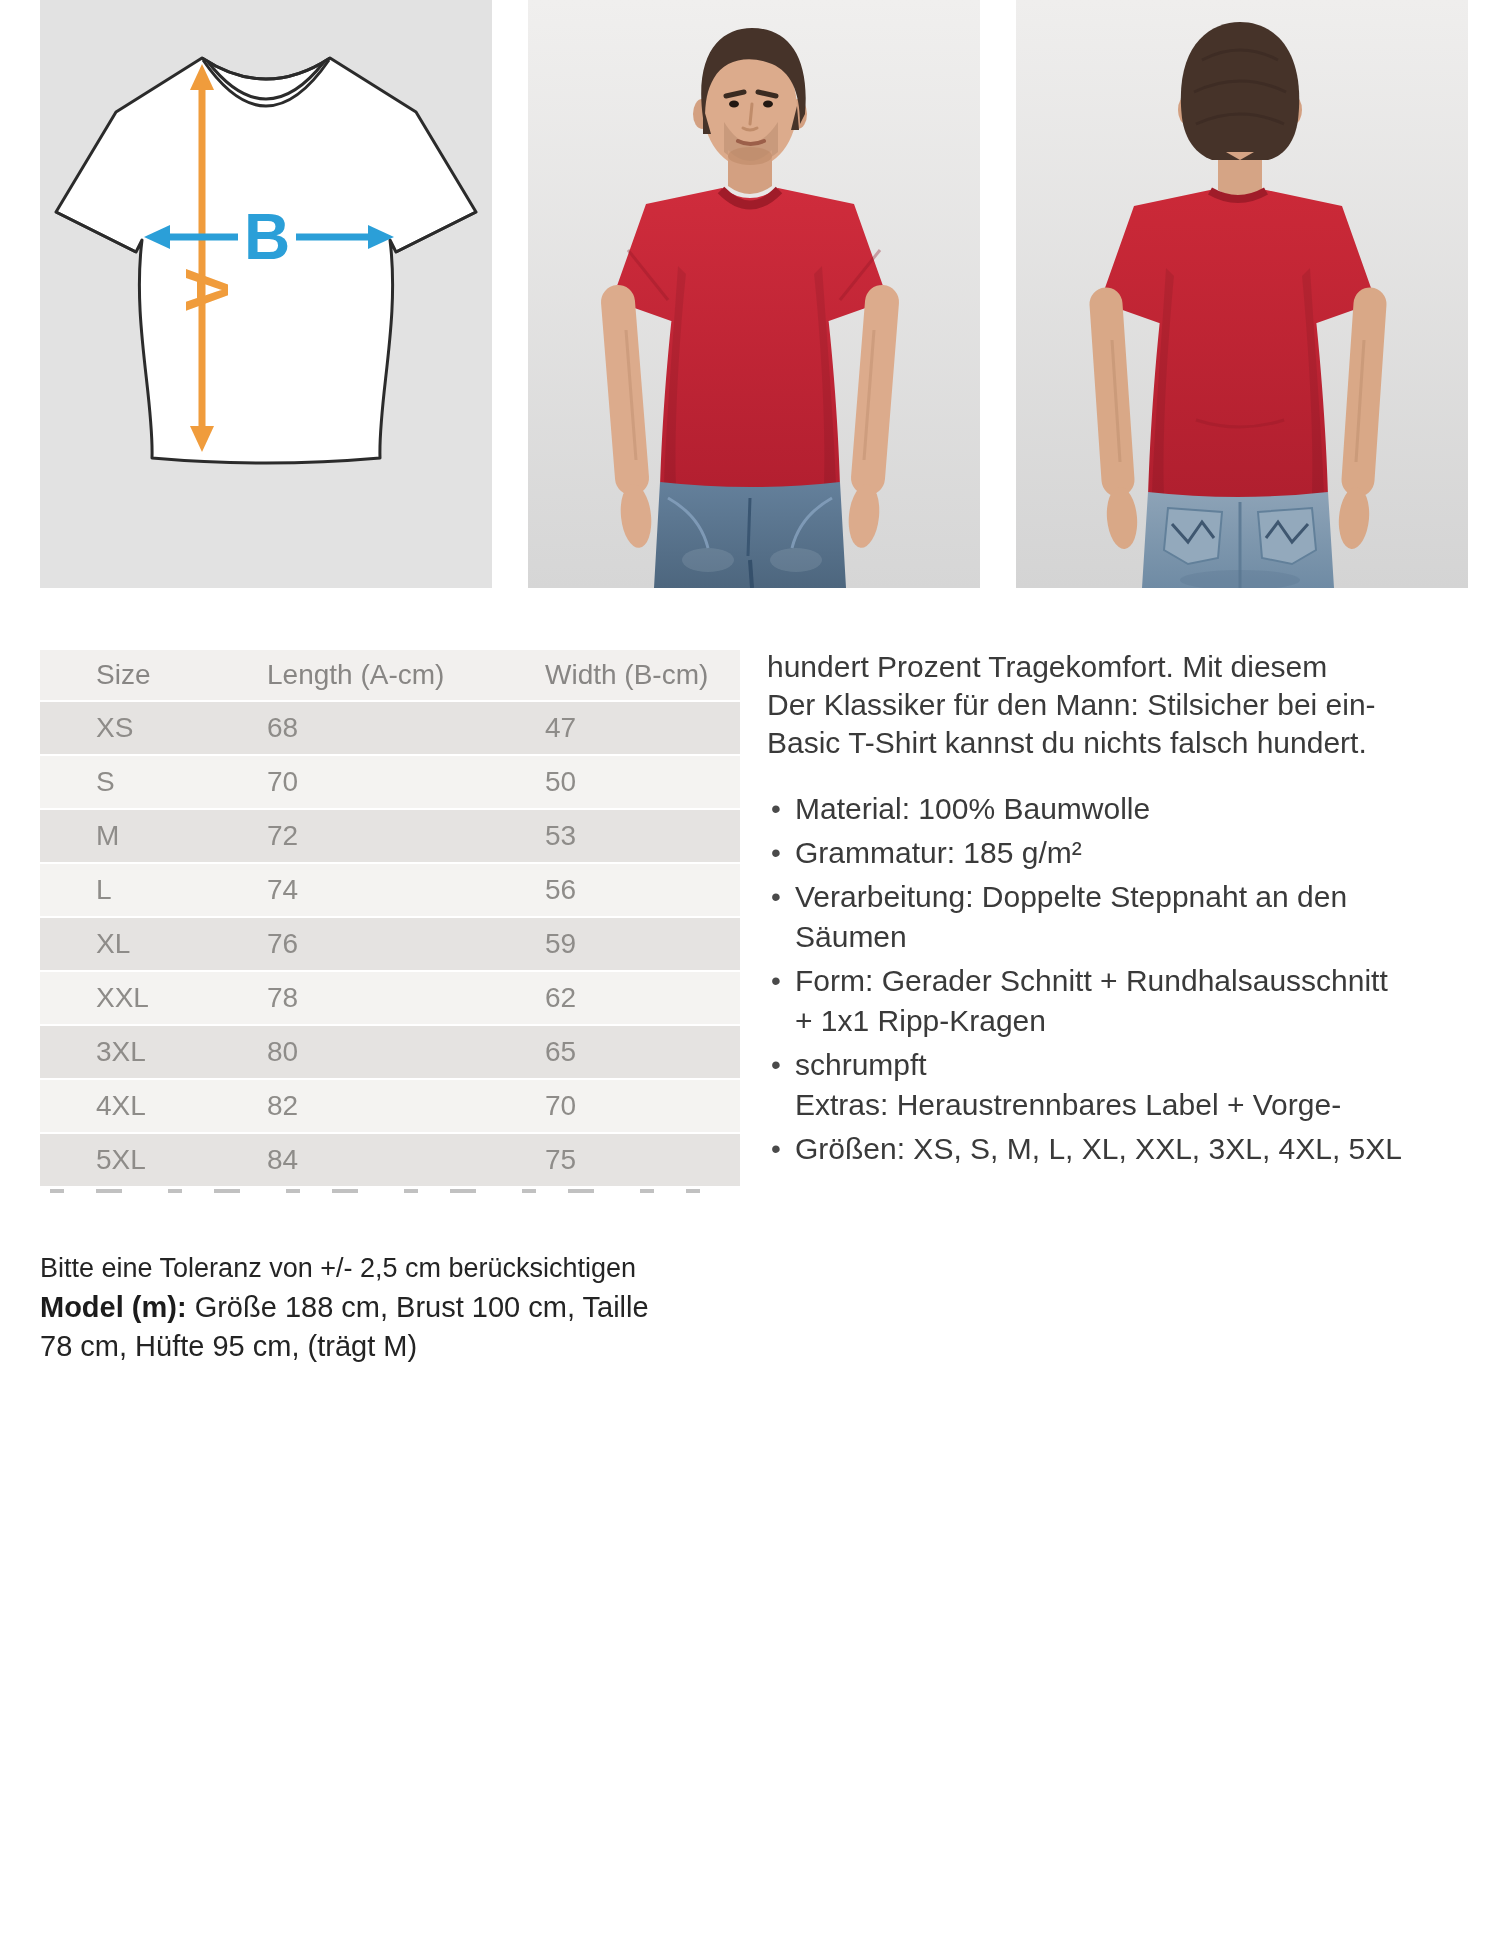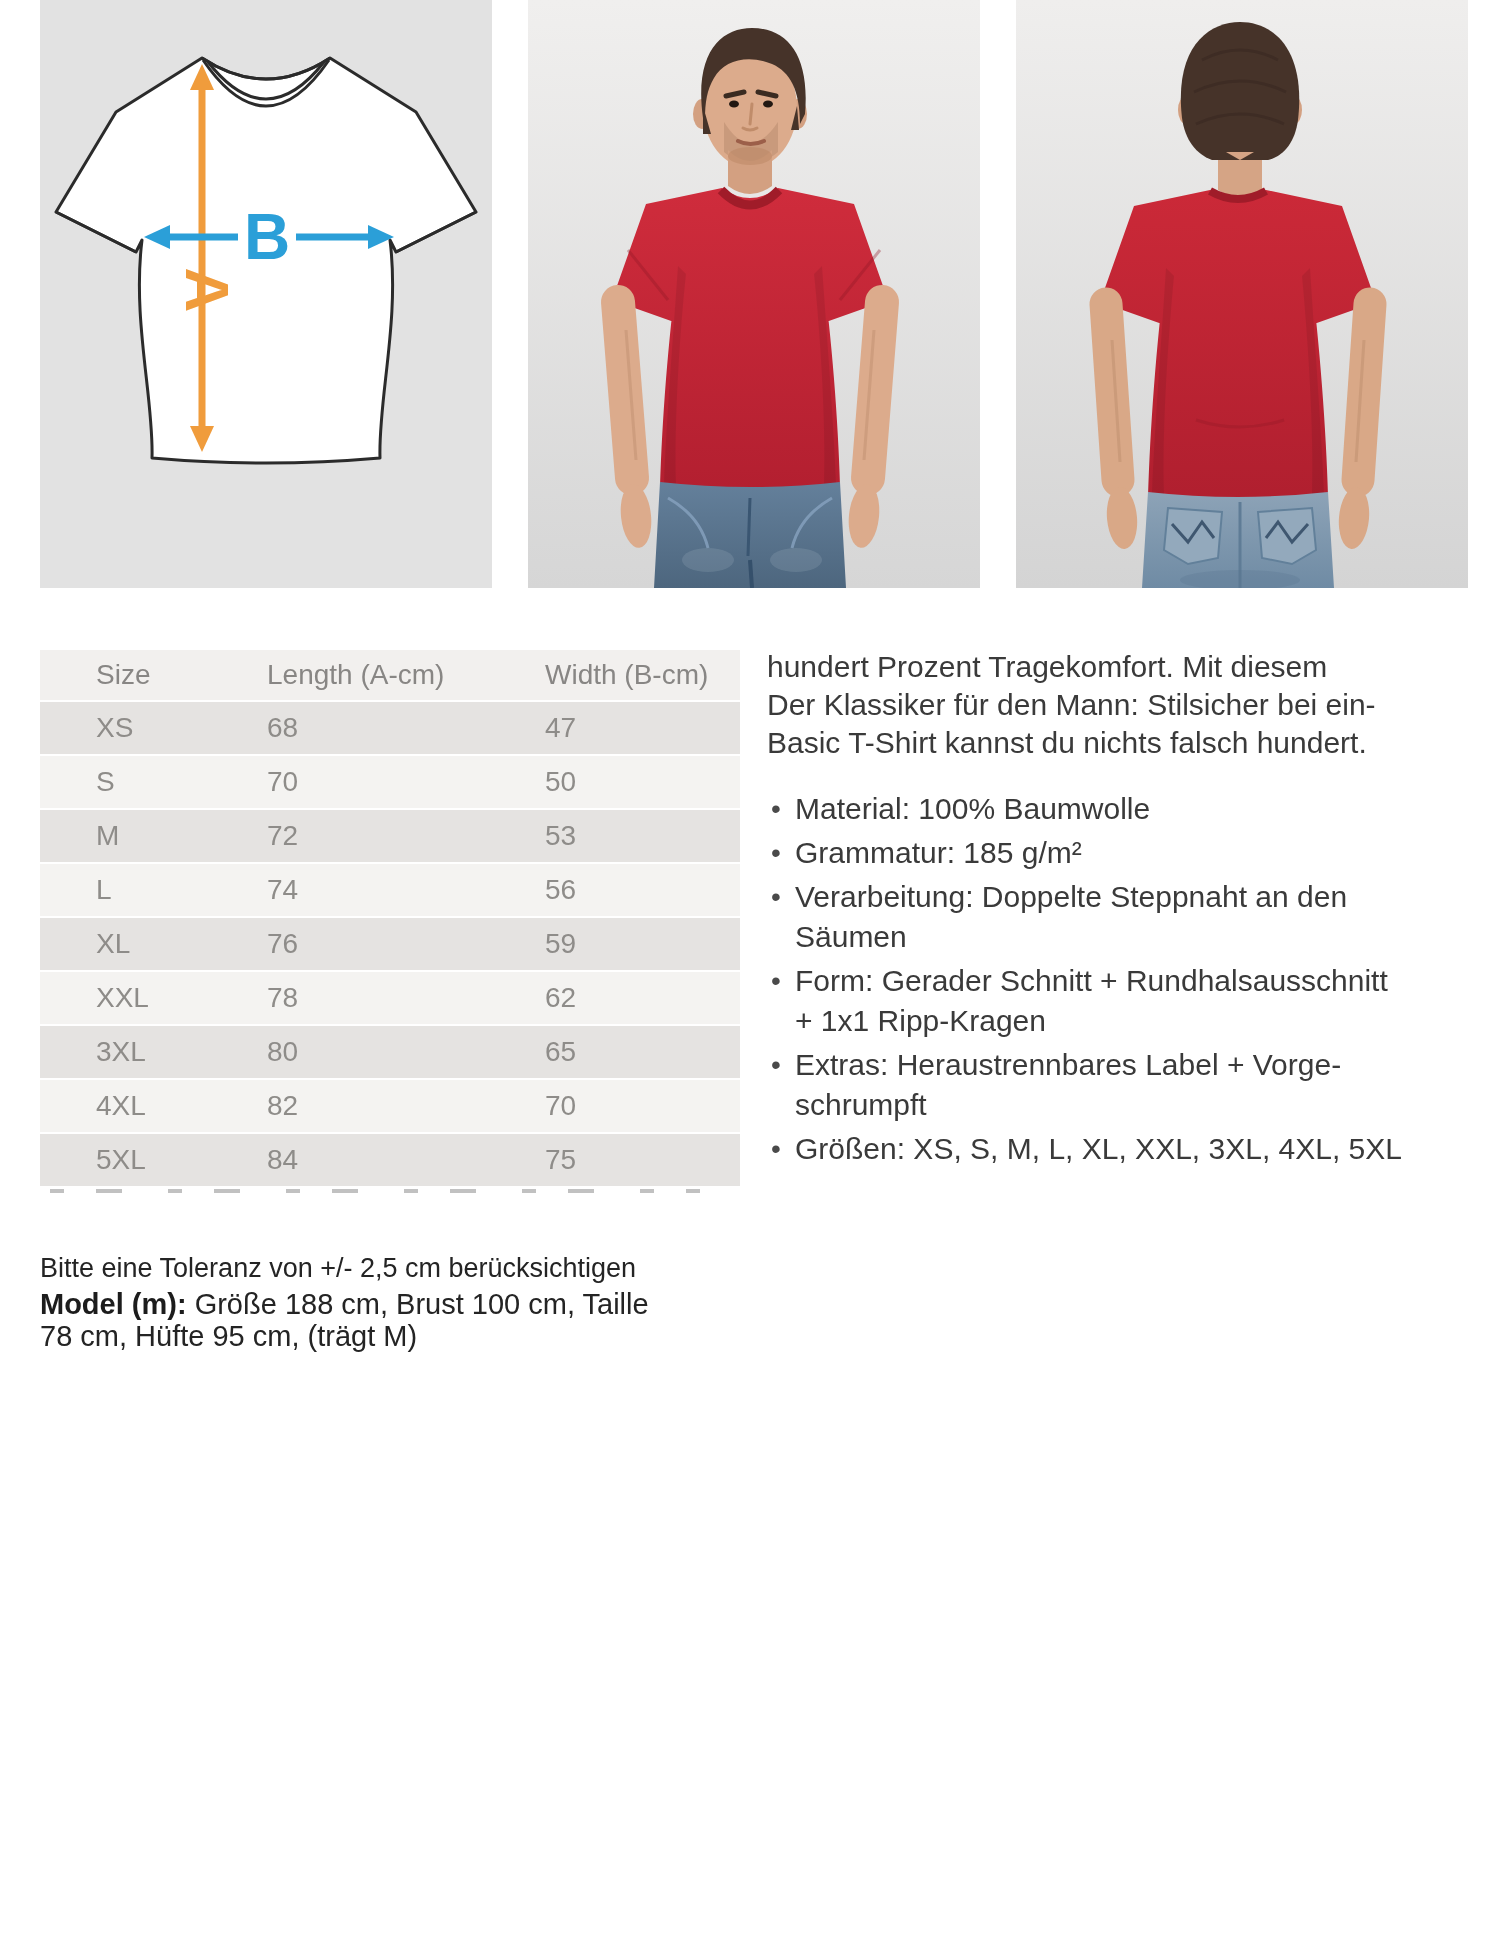--- a/index.html
+++ b/index.html
@@ -31,21 +31,21 @@
 
   
   .remnant{
     height:9px;width:660px;margin-top:1px;overflow:hidden;opacity:.55;
     background:
       repeating-linear-gradient(90deg,#8f8f8f 0 14px,transparent 14px 46px,#8f8f8f 46px 72px,transparent 72px 118px);
     background-size:118px 4px;background-repeat:repeat-x;background-position:10px 0;
   }
 
   .tolerance{margin:50px 0 0;font-size:27px;line-height:40px;color:#242424;}
-  .model-note{margin:0;width:630px;font-size:29px;line-height:32px;color:#242424;}
+  .model-note{margin:0;width:630px;font-size:29px;line-height:39px;color:#242424;}
   .model-note b{font-weight:700;color:#1c1c1c;}
 
   
   .intro div{white-space:nowrap;}
   ul.features{list-style:none;margin:27px 0 0;padding:0;}
   ul.features li{position:relative;padding-left:28px;margin-top:4px;line-height:40px;}
   ul.features li::before{
     content:"\2022";position:absolute;left:4px;top:0;color:#4a4a4a;font-size:28px;
   }
 </style>
@@ -313,22 +313,22 @@
           </li>
           <li>
             <div>Verarbeitung: Doppelte Steppnaht an den</div>
             <div>Säumen</div>
           </li>
           <li>
             <div>Form: Gerader Schnitt + Rundhalsausschnitt</div>
             <div>+ 1x1 Ripp-Kragen</div>
           </li>
           <li>
+            <div>schrumpft</div>
             <div>Extras: Heraustrennbares Label + Vorge-</div>
-            <div>schrumpft</div>
           </li>
           <li>
             <div>Größen: XS, S, M, L, XL, XXL, 3XL, 4XL, 5XL</div>
           </li>
         </ul>
     </div>
 
   </div>
 </div>
 

